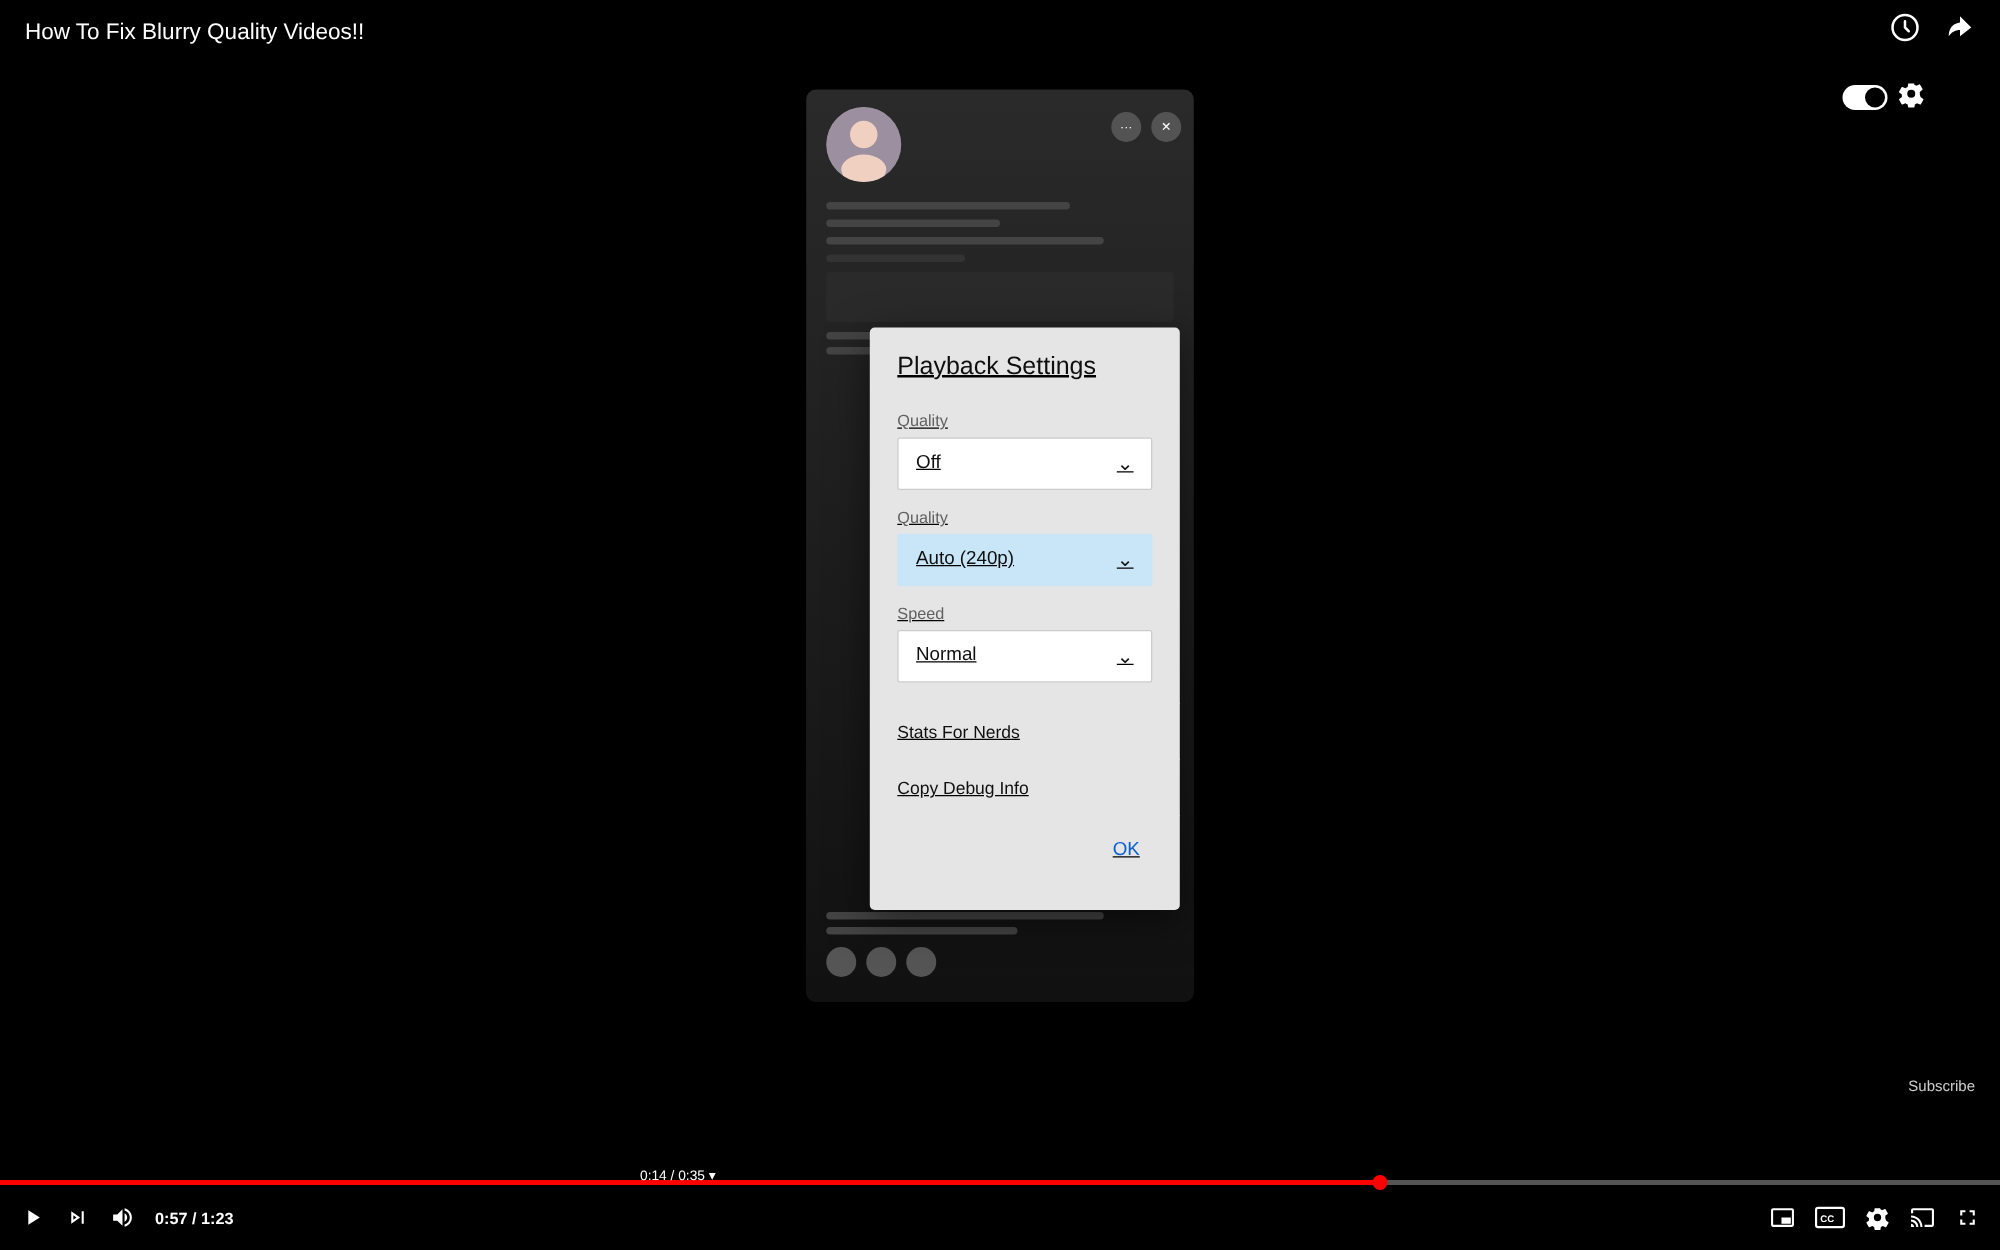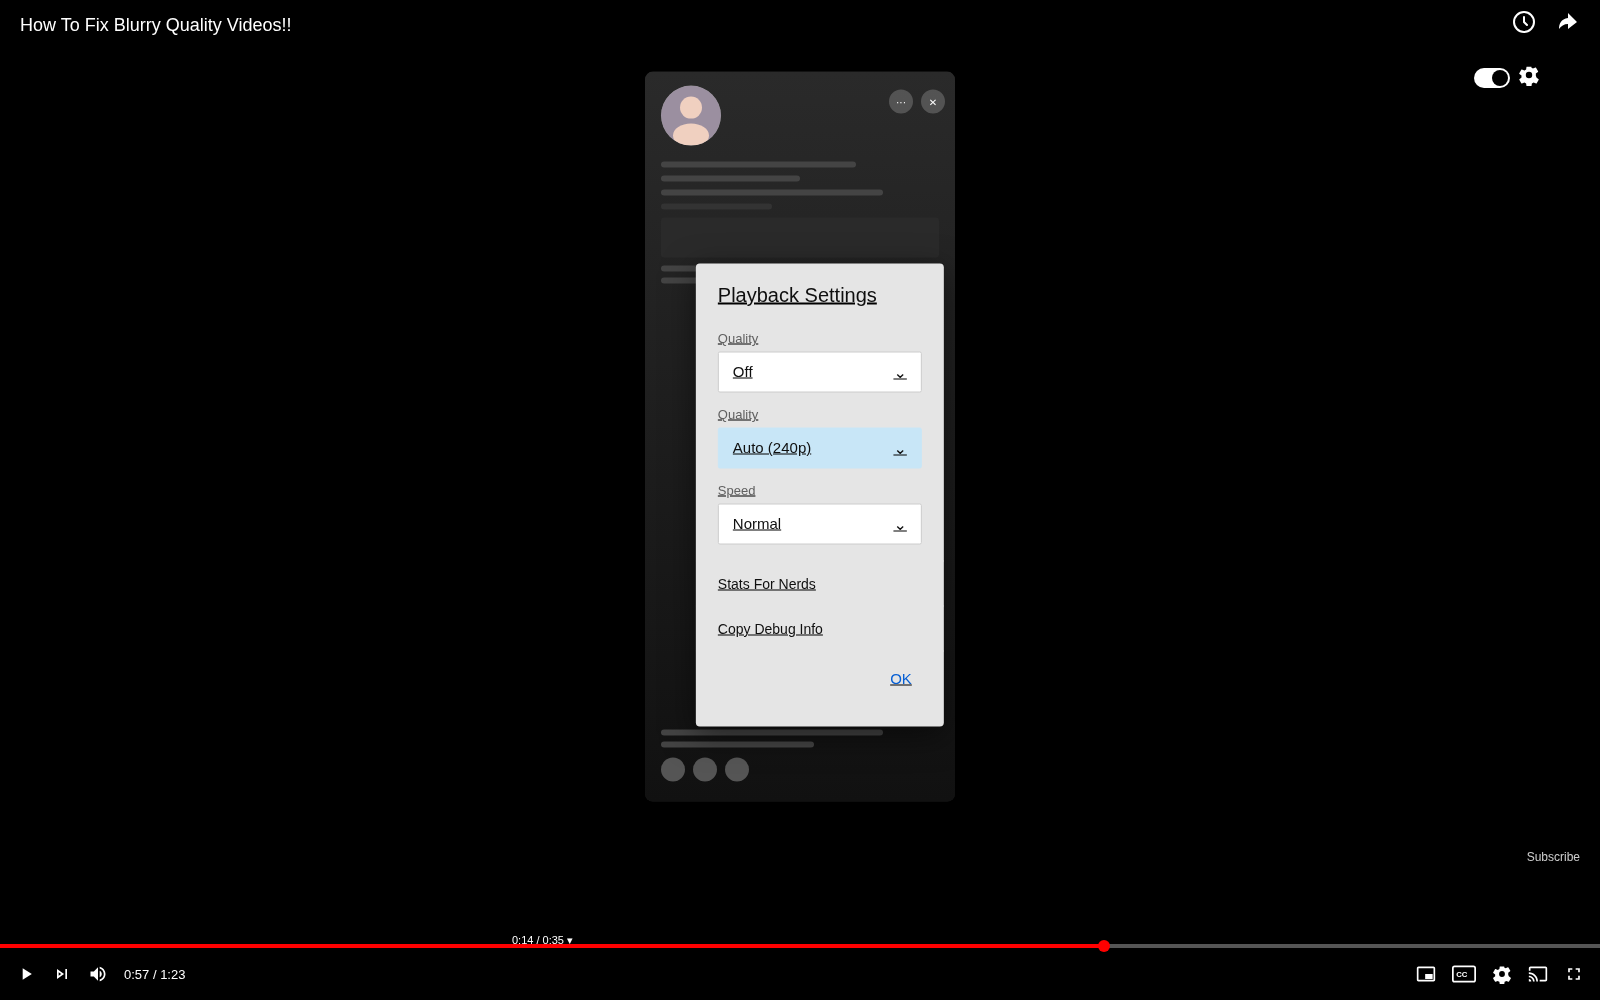--- a/index.html
+++ b/index.html
@@ -235,20 +235,21 @@
       display: flex;
       align-items: center;
       justify-content: space-between;
       padding: 0 16px;
       height: 52px;
     }
     #controls-left {
       display: flex;
       align-items: center;
       gap: 16px;
+      font-weight: bold;
     }
     #controls-right {
       display: flex;
       align-items: center;
       gap: 16px;
     }
     .ctrl-icon {
       color: #fff;
       font-size: 20px;
       cursor: pointer;
@@ -270,21 +271,21 @@
       left: 32%;
       top: -10px;
       color: #fff;
       font-size: 11px;
       white-space: nowrap;
     }
 
     
     #subscribe-label {
       position: absolute;
-      bottom: 76px;
+      bottom: 64px;
       right: 20px;
       color: #fff;
       font-size: 12px;
       opacity: 0.8;
     }
 
     
     #autoplay-area {
       position: absolute;
       top: 14px;

